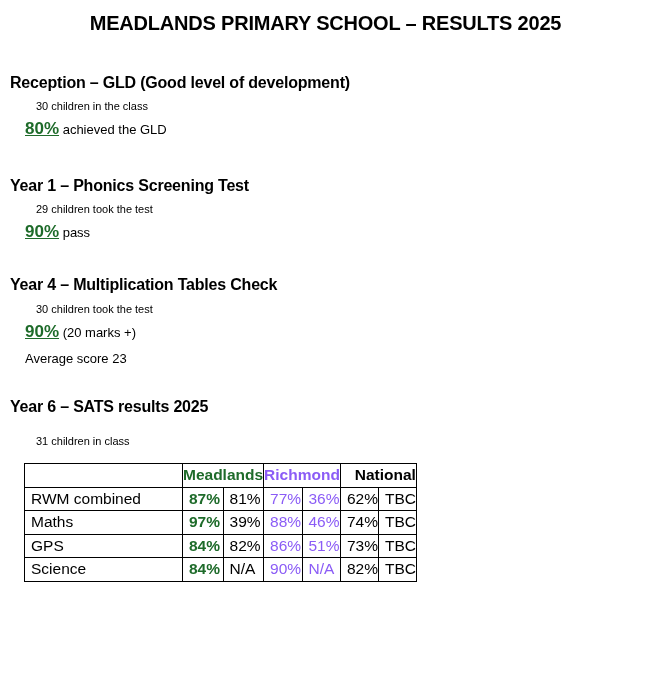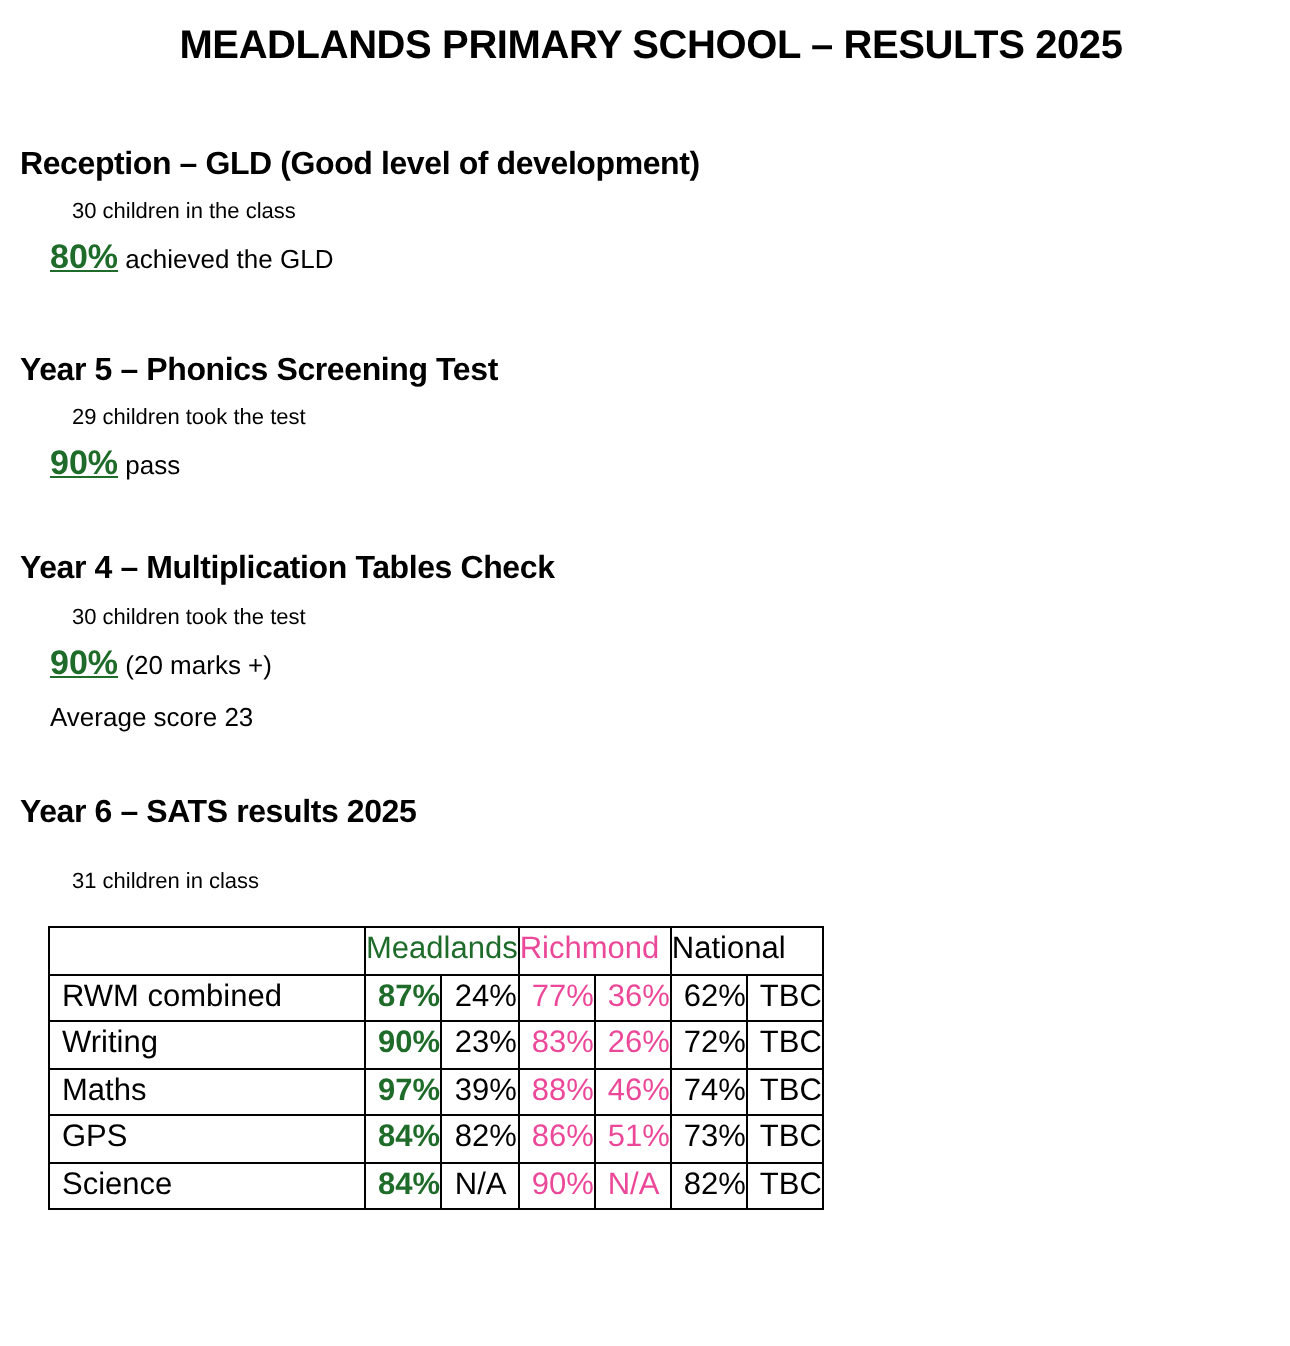--- a/index.html
+++ b/index.html
@@ -8,40 +8,40 @@
   .h { position: absolute; left: 10px; font-size: 16px; font-weight: bold; letter-spacing: -0.2px; }
   .small { position: absolute; left: 36px; font-size: 11px; }
   .line { position: absolute; left: 25px; font-size: 13px; }
   .big { color: #1e6b2a; font-weight: bold; font-size: 17px; text-decoration: underline; }
   table { position: absolute; left: 24px; top: 463px; border-collapse: collapse; font-size: 15.5px; }
   td { border: 1px solid #000; padding: 0 0 0 6px; height: 22.5px; line-height: 22px; }
   .c0 { width: 151px; }
   .c1 { width: 73px; } .c2 { width: 73px; }
   .c3 { width: 58px; } .c4 { width: 54px; }
   .c5 { width: 73px; } .c6 { width: 70px; }
-  .grp { text-align: left; font-weight: normal; padding-left: 0; }
+  .grp { text-align: right; font-weight: bold; padding-left: 0; }
   .green { color: #1e6b2a; }
-  .purple { color: #ec4899; }
+  .purple { color: #8b5cf6; }
   .b { font-weight: bold; }
   .noborder-b { border-bottom: none; }
   .noborder-t { border-top: none; }
 </style>
 </head>
 <body>
 
 <div class="title">MEADLANDS PRIMARY SCHOOL – RESULTS 2025</div>
 
 <div class="h" style="top:74px">Reception – GLD (Good level of development)</div>
 <div class="small" style="top:100px">30 children in the class</div>
 <div class="line" style="top:119px">
   <span class="big">80%</span>
   <span>achieved the GLD</span>
 </div>
 
-<div class="h" style="top:177px">Year 5 – Phonics Screening Test</div>
+<div class="h" style="top:177px">Year 1 – Phonics Screening Test</div>
 <div class="small" style="top:203px">29 children took the test</div>
 <div class="line" style="top:222px">
   <span class="big">90%</span>
   <span>pass</span>
 </div>
 
 <div class="h" style="top:276px">Year 4 – Multiplication Tables Check</div>
 <div class="small" style="top:303px">30 children took the test</div>
 <div class="line" style="top:322px">
   <span class="big">90%</span>
@@ -58,33 +58,24 @@
     <td class="c0 noborder-b"></td>
     <td class="grp green" colspan="2">Meadlands</td>
     <td class="grp purple" colspan="2">Richmond</td>
     <td class="grp" colspan="2">National</td>
   </tr>
   </tbody>
     <tbody id="rows">
       <tr>
         <td>RWM combined</td>
         <td class="green b">87%</td>
-        <td>24%</td>
+        <td>81%</td>
         <td class="purple">77%</td>
         <td class="purple">36%</td>
         <td>62%</td>
-        <td>TBC</td>
-      </tr>
-      <tr>
-        <td>Writing</td>
-        <td class="green b">90%</td>
-        <td>23%</td>
-        <td class="purple">83%</td>
-        <td class="purple">26%</td>
-        <td>72%</td>
         <td>TBC</td>
       </tr>
       <tr>
         <td>Maths</td>
         <td class="green b">97%</td>
         <td>39%</td>
         <td class="purple">88%</td>
         <td class="purple">46%</td>
         <td>74%</td>
         <td>TBC</td>

